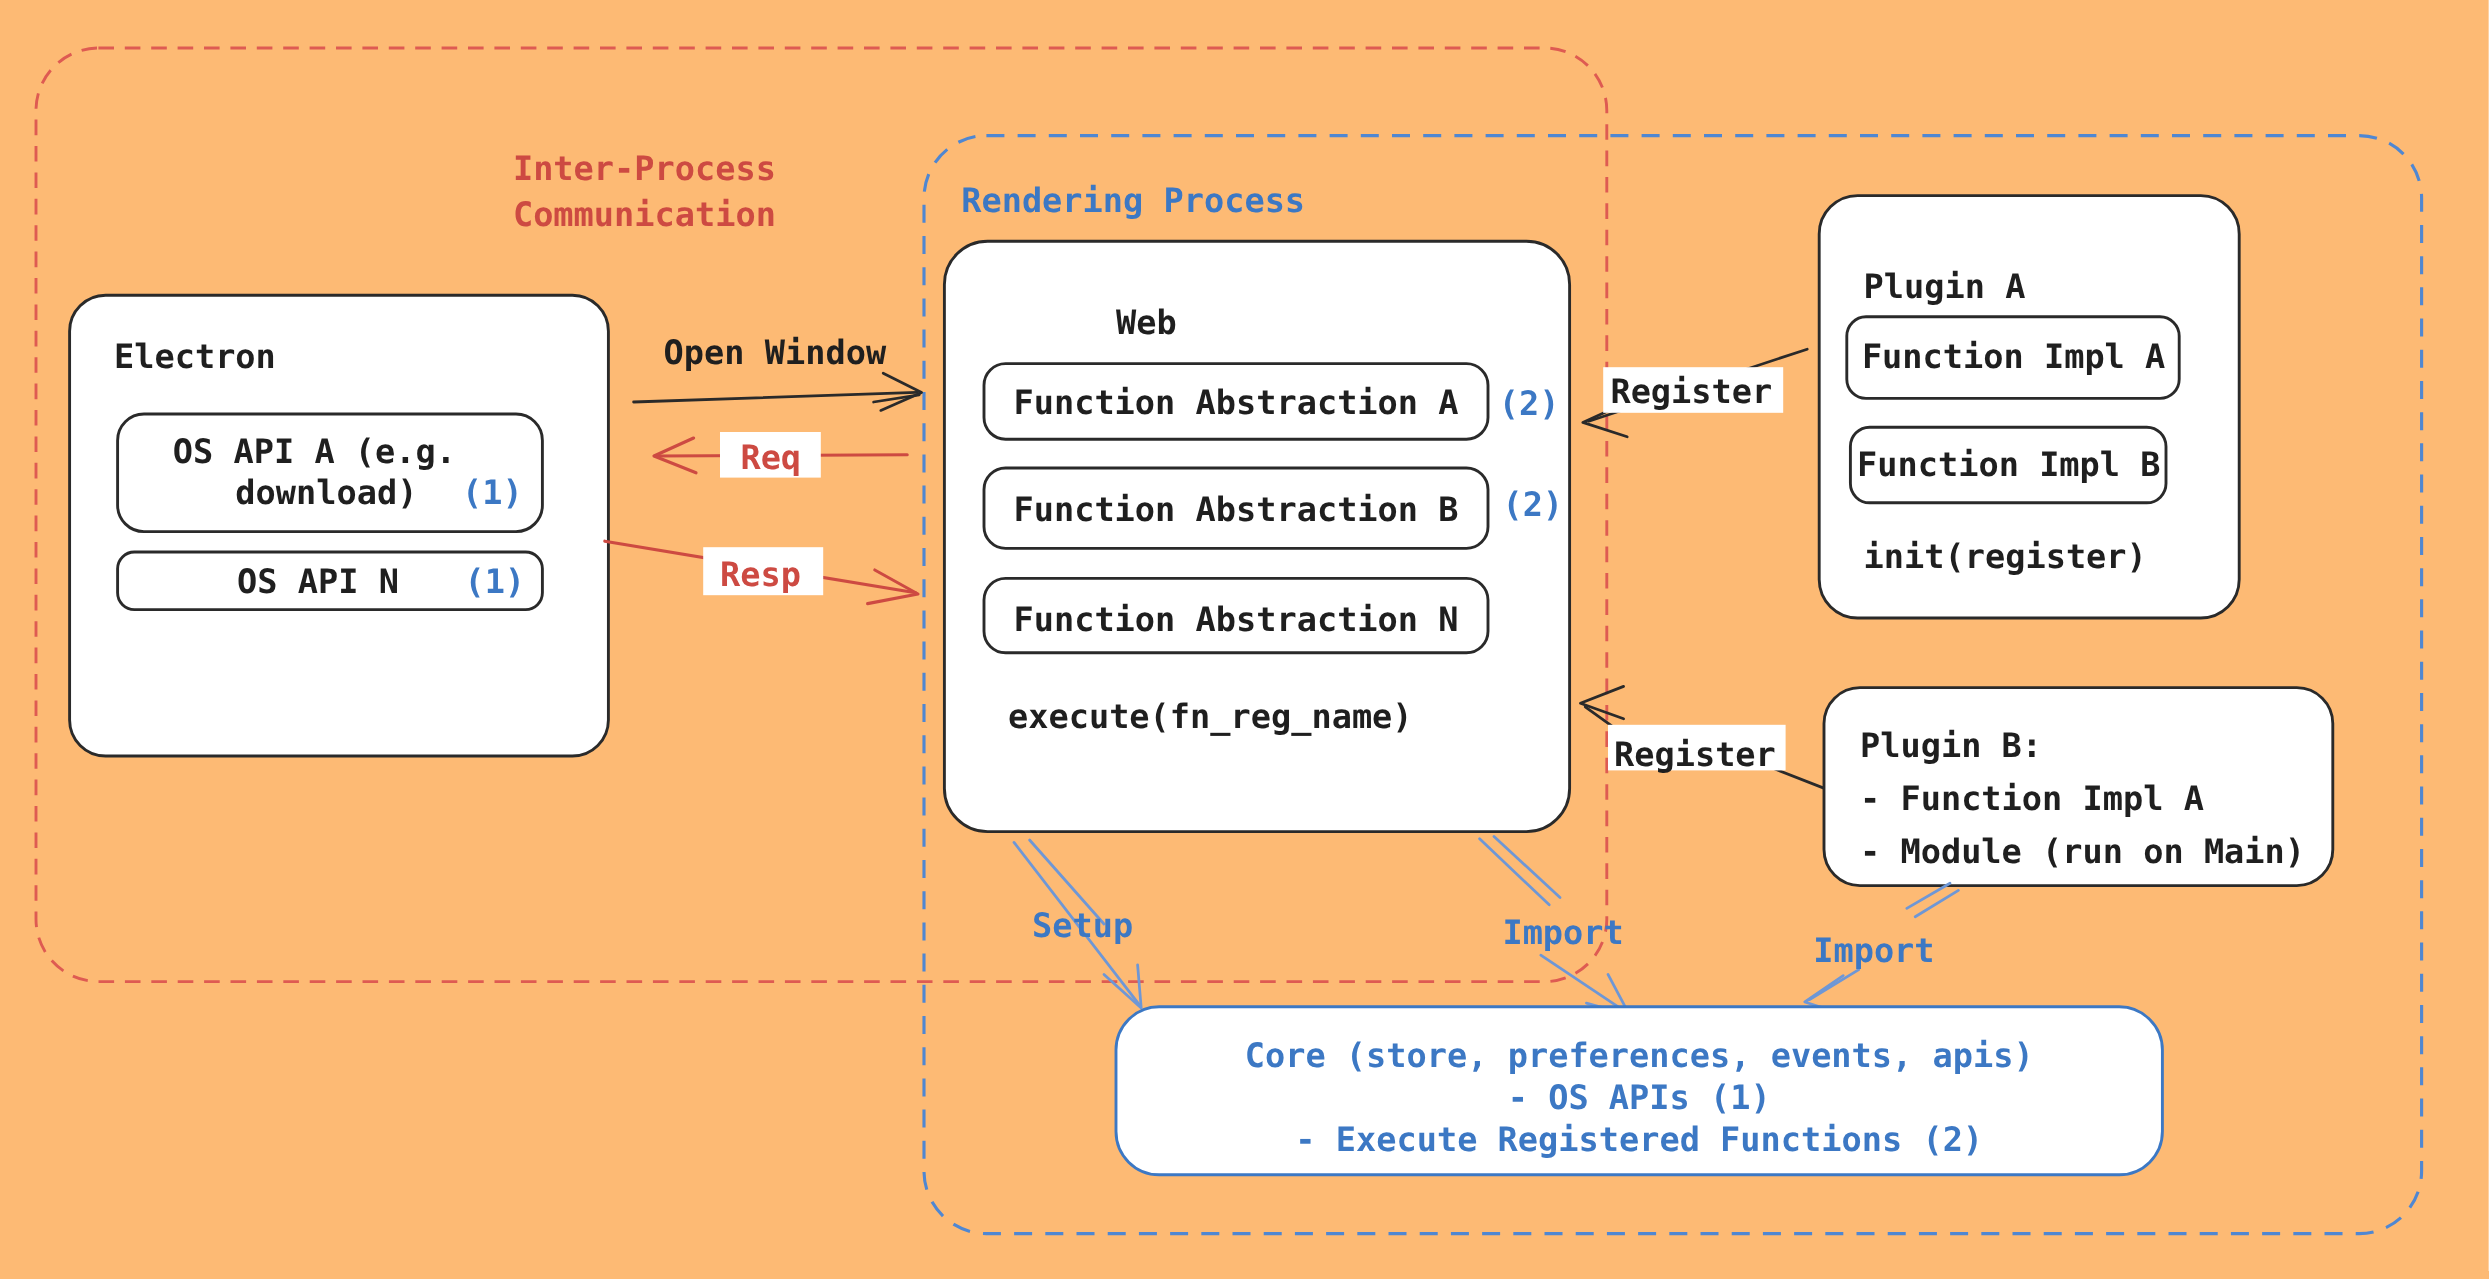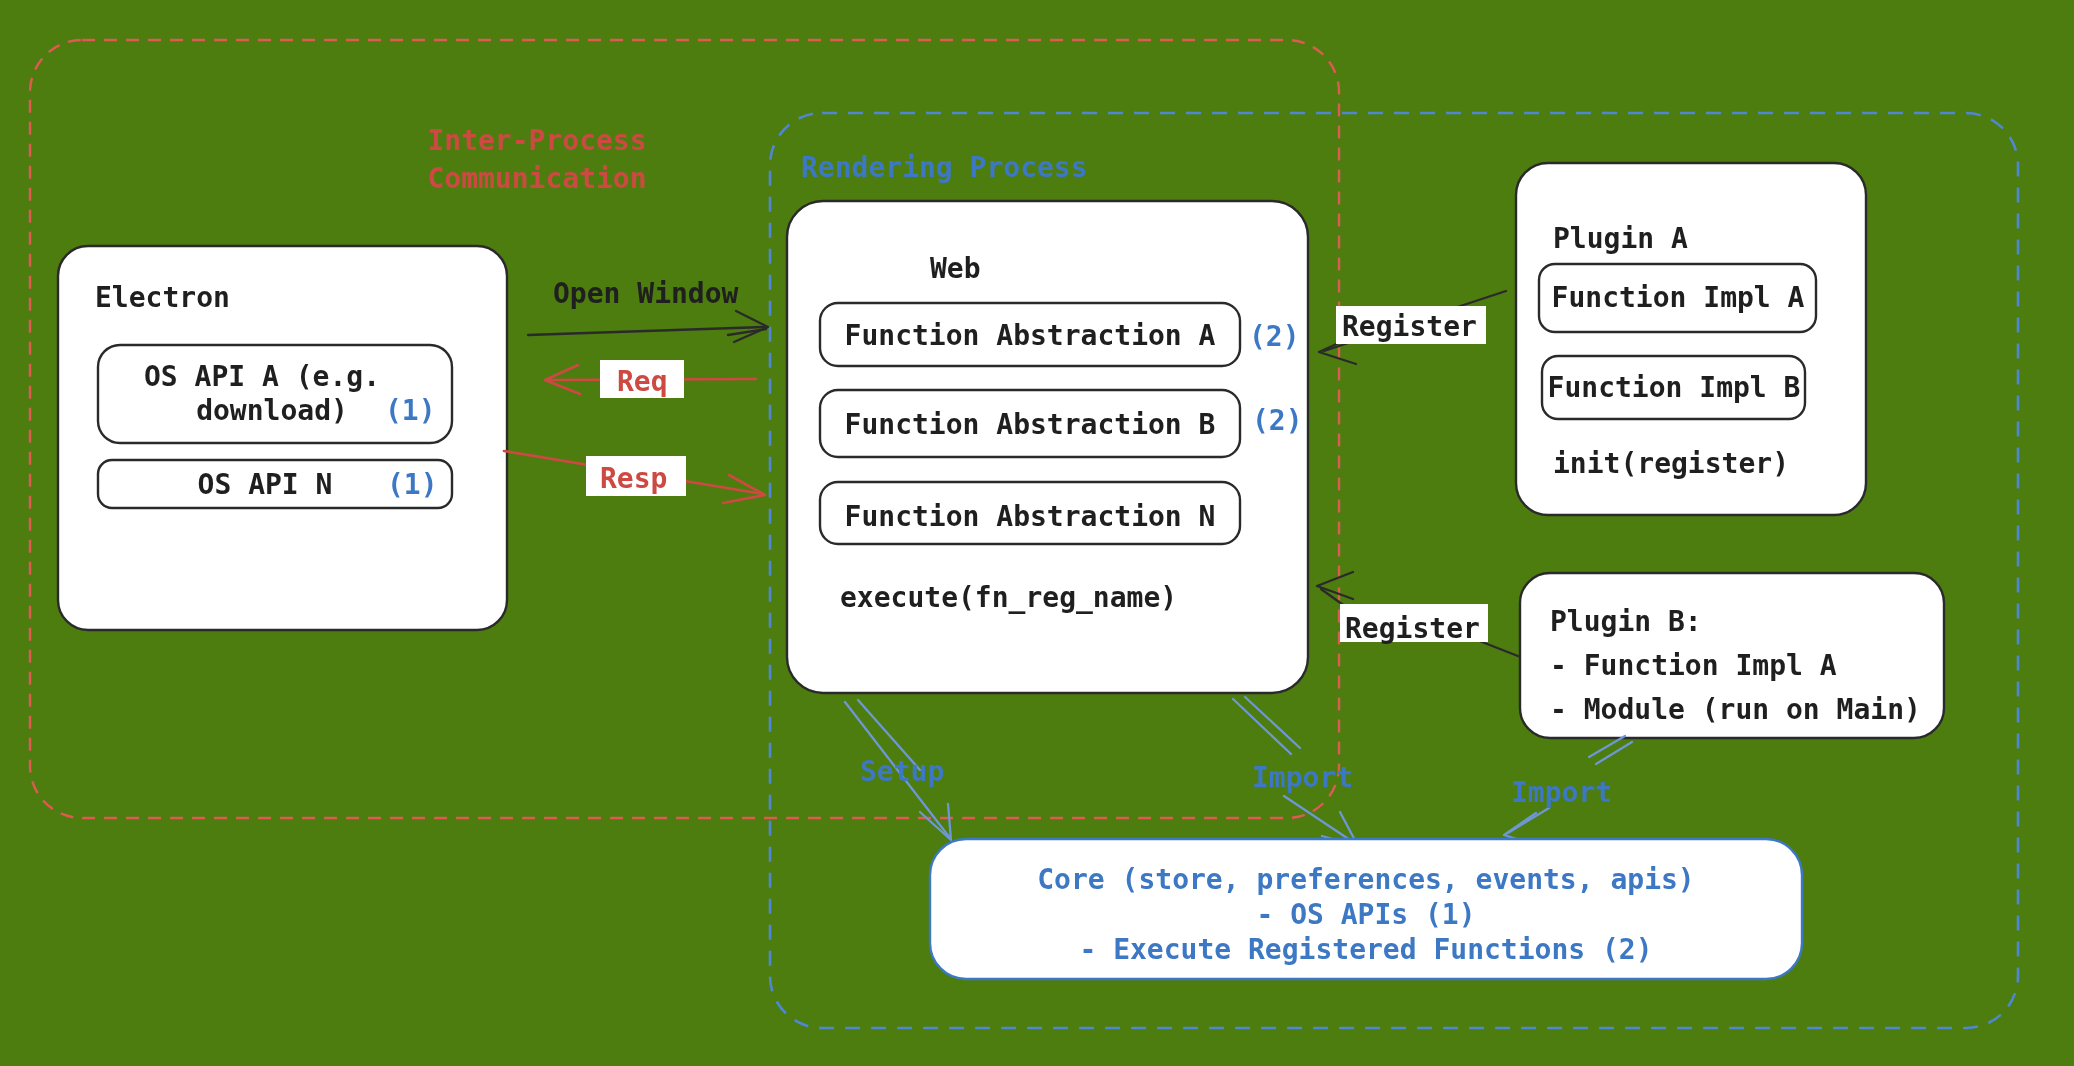--- a/index.html
+++ b/index.html
@@ -1,16 +1,16 @@
 <!DOCTYPE html>
 <html><head>
 <meta charset="utf-8">
 <style>
   html,body{margin:0;padding:0;background:#ffffff;}
-  .canvas-wrap{width:2074px;height:1066px;background:#4d7c0f;position:relative;overflow:hidden;}
+  .canvas-wrap{width:2074px;height:1066px;background:#fdba74;position:relative;overflow:hidden;}
   svg{display:block;}
   .t{font-family:"DejaVu Sans Mono", monospace;font-weight:600;font-size:28px;fill:#1f1f1f;white-space:pre;}
   .t-red{fill:#cd4a42;}
   .t-blue{fill:#3c78c4;}
   .box{fill:#ffffff;stroke:#2a2a2a;stroke-width:2.4;}
   .box-blue{fill:#ffffff;stroke:#3c78c4;stroke-width:2.4;}
   .dash-red{fill:none;stroke:#de5b52;stroke-width:2.4;stroke-dasharray:13 9;}
   .dash-blue{fill:none;stroke:#4f87d2;stroke-width:2.6;stroke-dasharray:15 11;}
   .ln{fill:none;stroke:#2a2a2a;stroke-width:2.3;stroke-linecap:round;stroke-linejoin:round;}
   .ln-red{fill:none;stroke:#cd4a42;stroke-width:2.6;stroke-linecap:round;stroke-linejoin:round;}

